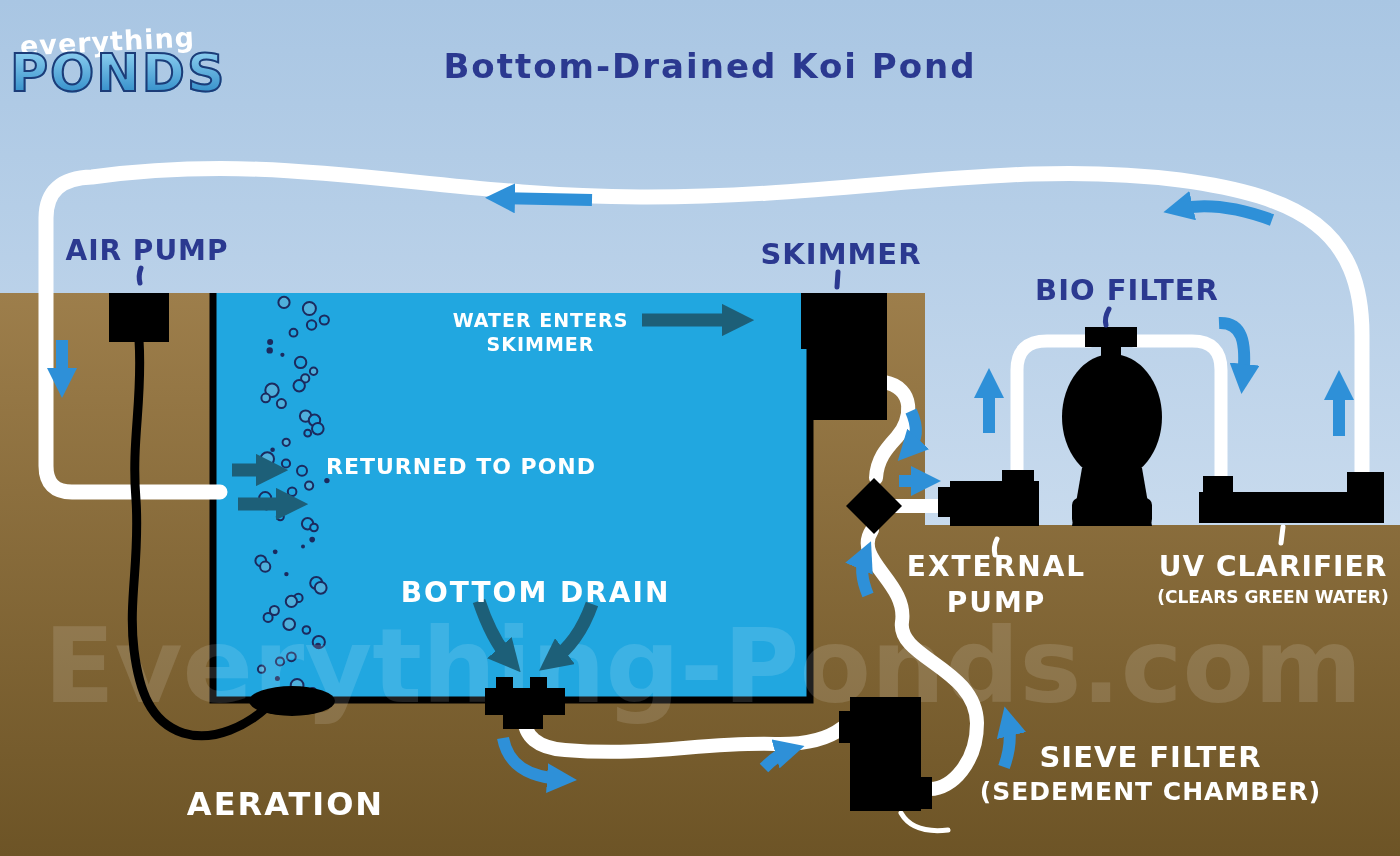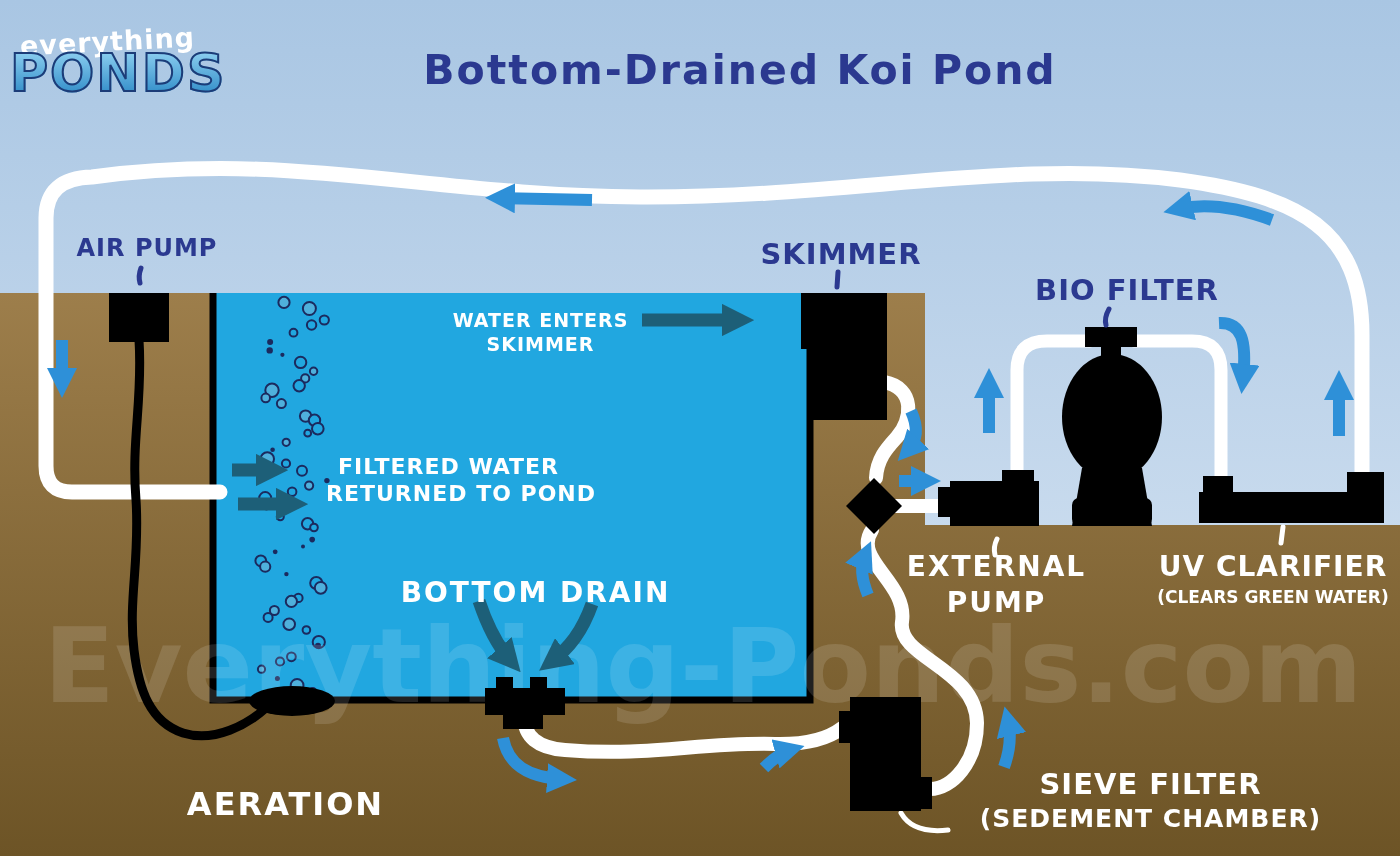--- a/index.html
+++ b/index.html
@@ -3,39 +3,39 @@
 <meta charset="utf-8">
 <style>
   html,body{margin:0;padding:0;background:#333;}
   #stage{position:relative;width:1400px;height:856px;overflow:hidden;
          font-family:"DejaVu Sans","Liberation Sans",sans-serif;}
   #stage svg{position:absolute;left:0;top:0;}
   .lbl{position:absolute;text-align:center;font-weight:bold;line-height:1.2;
        letter-spacing:1px;white-space:nowrap;}
   .navy{color:#2b3990;}
   .white{color:#ffffff;}
-  #title{left:330px;top:46px;width:760px;font-size:41px;color:#2b3990;
-         letter-spacing:2px;margin-left:30px;}
+  #title{left:330px;top:46px;width:760px;font-size:34px;color:#2b3990;
+         letter-spacing:2px;}
   #logo-top{left:20px;top:26px;font-size:27px;color:#ffffff;
             transform:rotate(-3deg);letter-spacing:1px;}
   #logo-main{left:10px;top:42px;font-size:52px;font-weight:700;letter-spacing:2px;
       background:linear-gradient(#9fdcf8,#1e7fc0);
       -webkit-background-clip:text;background-clip:text;color:transparent;
       -webkit-text-stroke:2px #1c3c78;}
-  #air-pump-label{left:62px;top:234px;width:170px;font-size:24px;}
+  #air-pump-label{left:62px;top:234px;width:170px;font-size:28px;}
   #skimmer-label{left:756px;top:237px;width:170px;font-size:29px;}
   #bio-filter-label{left:1027px;top:273px;width:200px;font-size:29px;}
   #water-enters-label{left:438px;top:308px;width:205px;font-size:19px;line-height:1.28;}
   #filtered-label{left:326px;top:454px;width:245px;font-size:22px;line-height:1.22;}
   #bottom-drain-label{left:393px;top:576px;width:285px;font-size:28px;letter-spacing:2px;}
   #external-pump-label{left:894px;top:549px;width:205px;font-size:28px;line-height:1.3;letter-spacing:2px;}
   #uv-label{left:1148px;top:550px;width:250px;font-size:28px;}
   #uv-label .sub{font-size:17px;letter-spacing:0;margin-top:3px;}
   #aeration-label{left:183px;top:785px;width:205px;font-size:32px;letter-spacing:2px;}
-  #sieve-label{left:948px;top:767px;width:405px;font-size:29px;}
+  #sieve-label{left:948px;top:740px;width:405px;font-size:29px;}
   #sieve-label .sub{font-size:25px;margin-top:2px;}
 </style>
 </head>
 <body>
 
 <div id="stage">
 
 <svg width="1400" height="856" viewBox="0 0 1400 856">
   <defs>
     <linearGradient id="sky" x1="0" y1="0" x2="0" y2="1">
@@ -210,21 +210,20 @@
 
 <div class="lbl navy" id="air-pump-label">AIR PUMP</div>
 <div class="lbl navy" id="skimmer-label">SKIMMER</div>
 <div class="lbl navy" id="bio-filter-label">BIO FILTER</div>
 
 <div class="lbl white" id="water-enters-label">
   <div>WATER ENTERS</div>
   <div>SKIMMER</div>
 </div>
 <div class="lbl white" id="filtered-label">
-  <div>FILTERED WATER</div>
   <div>RETURNED TO POND</div>
 </div>
 <div class="lbl white" id="bottom-drain-label">BOTTOM DRAIN</div>
 <div class="lbl white" id="external-pump-label">
   <div>EXTERNAL</div>
   <div>PUMP</div>
 </div>
 <div class="lbl white" id="uv-label">
   <div>UV CLARIFIER</div>
   <div class="sub">(CLEARS GREEN WATER)</div>

